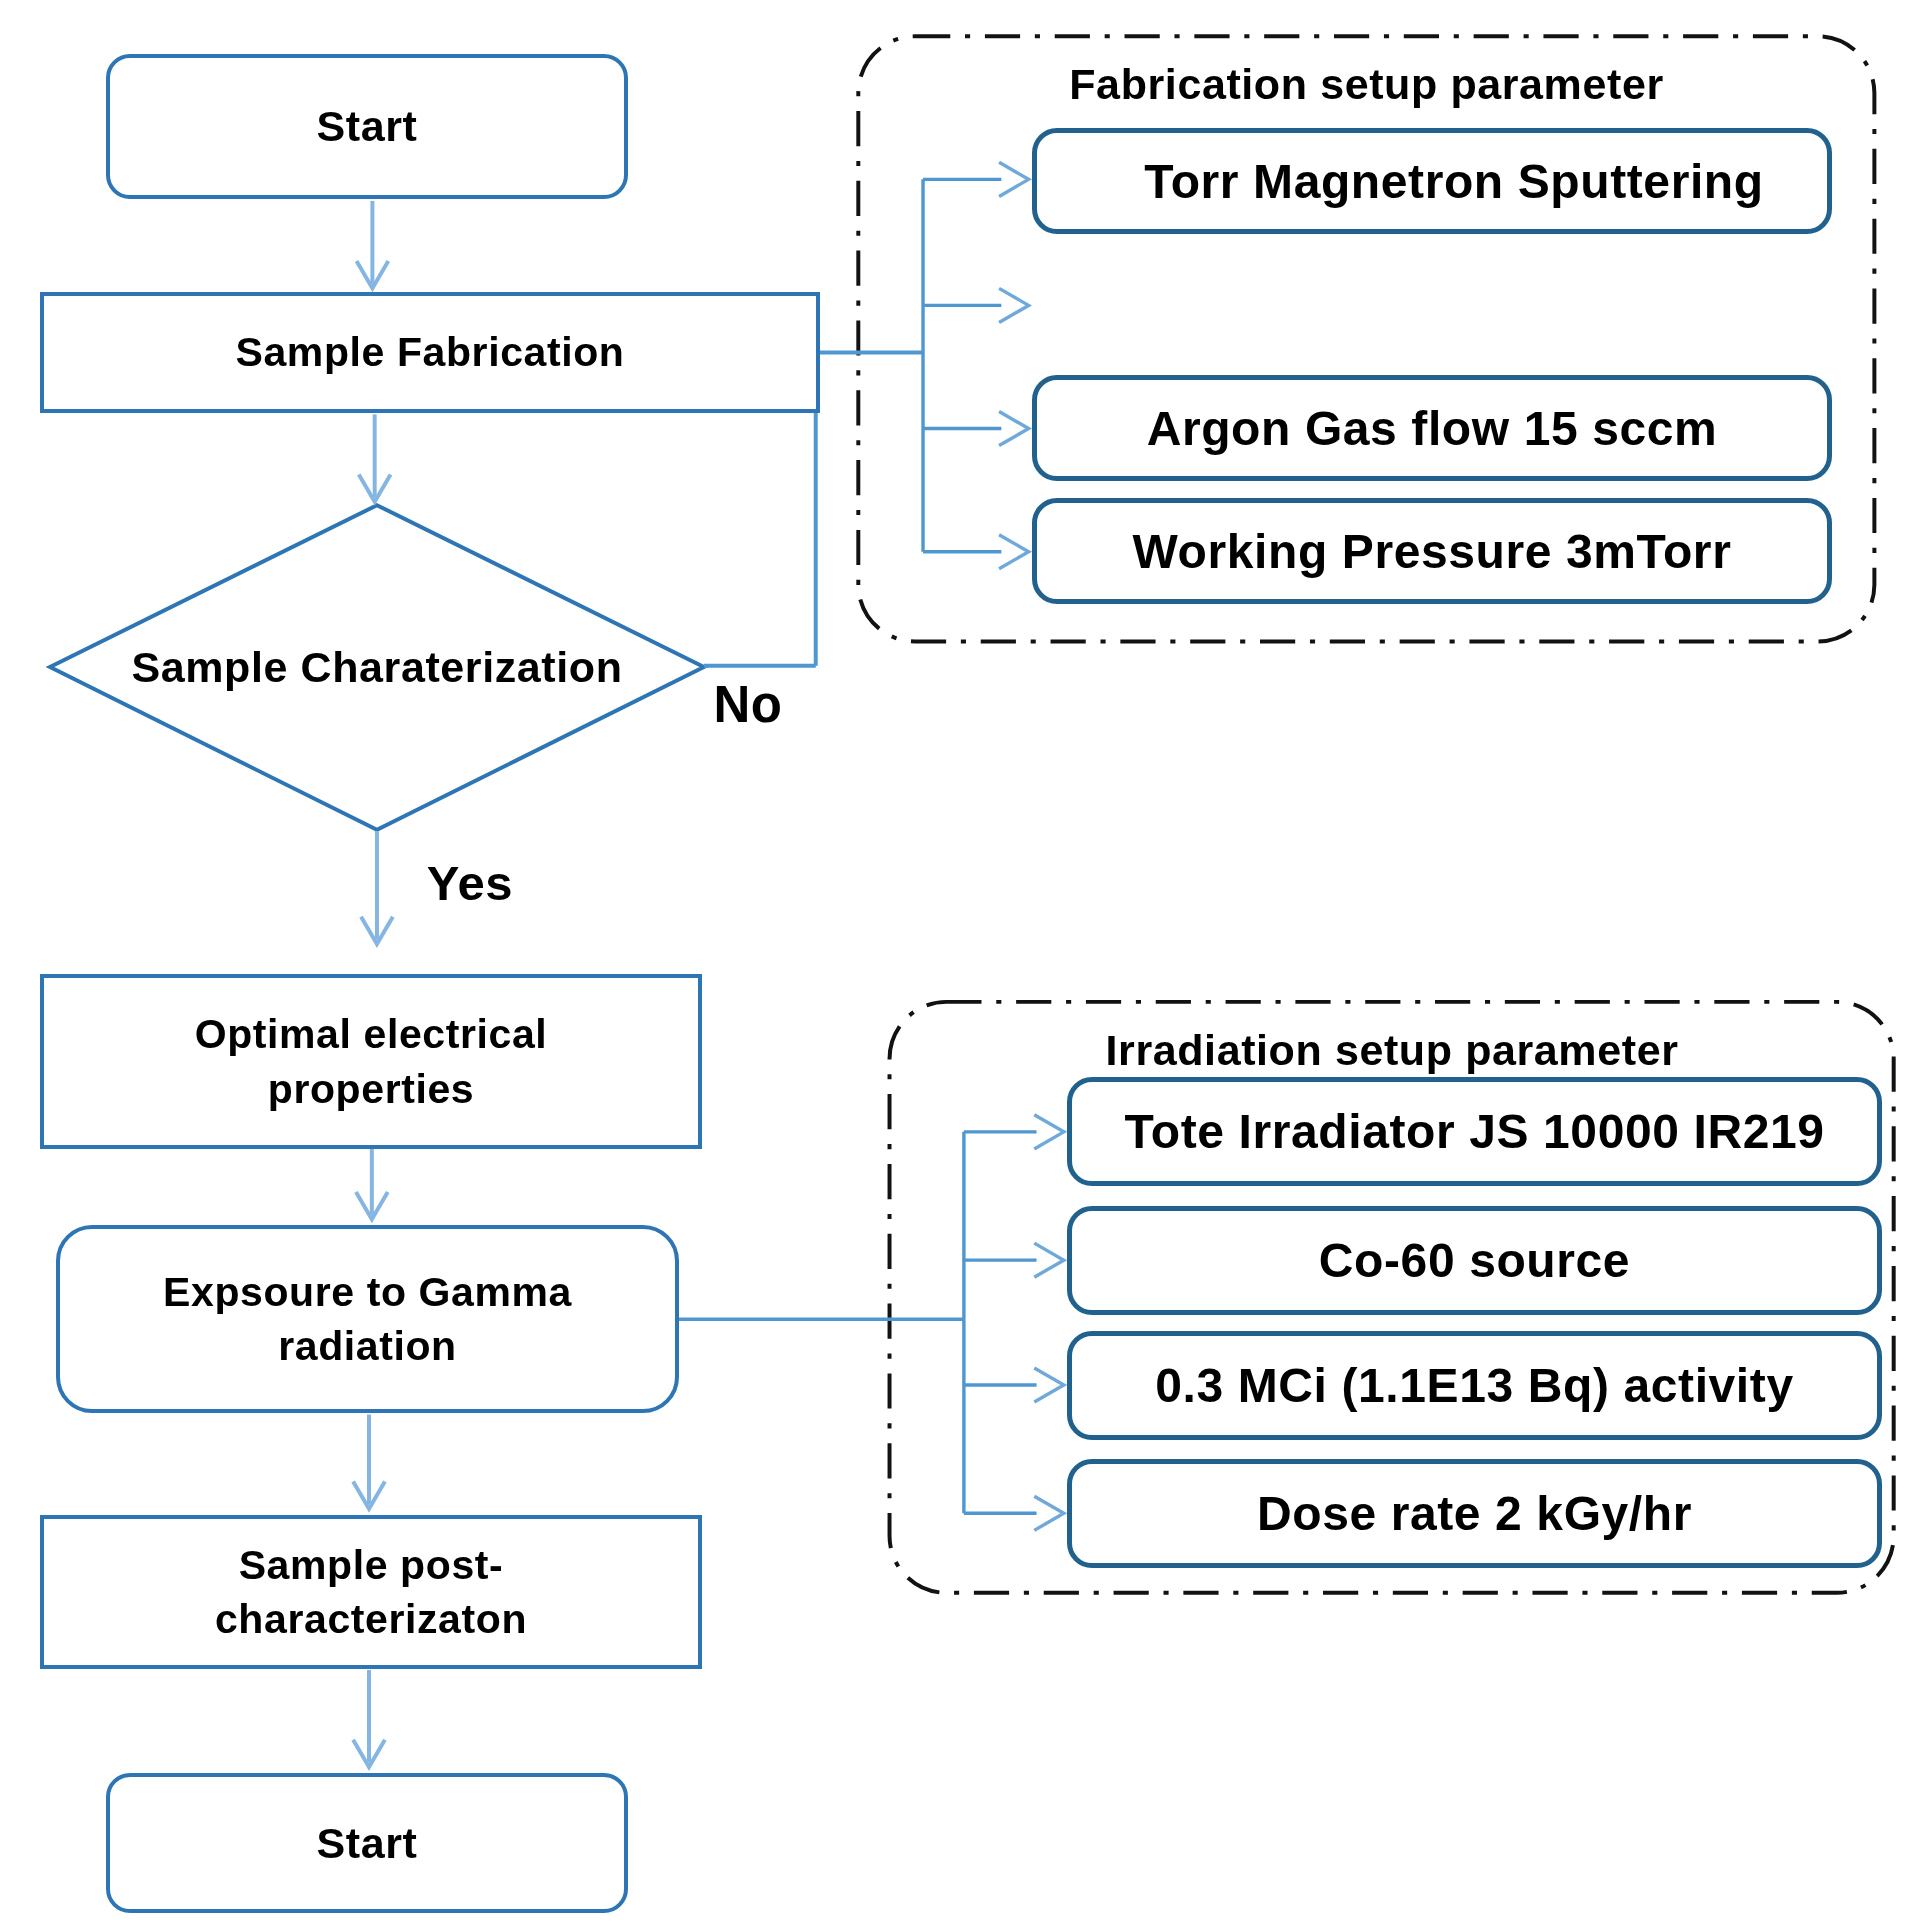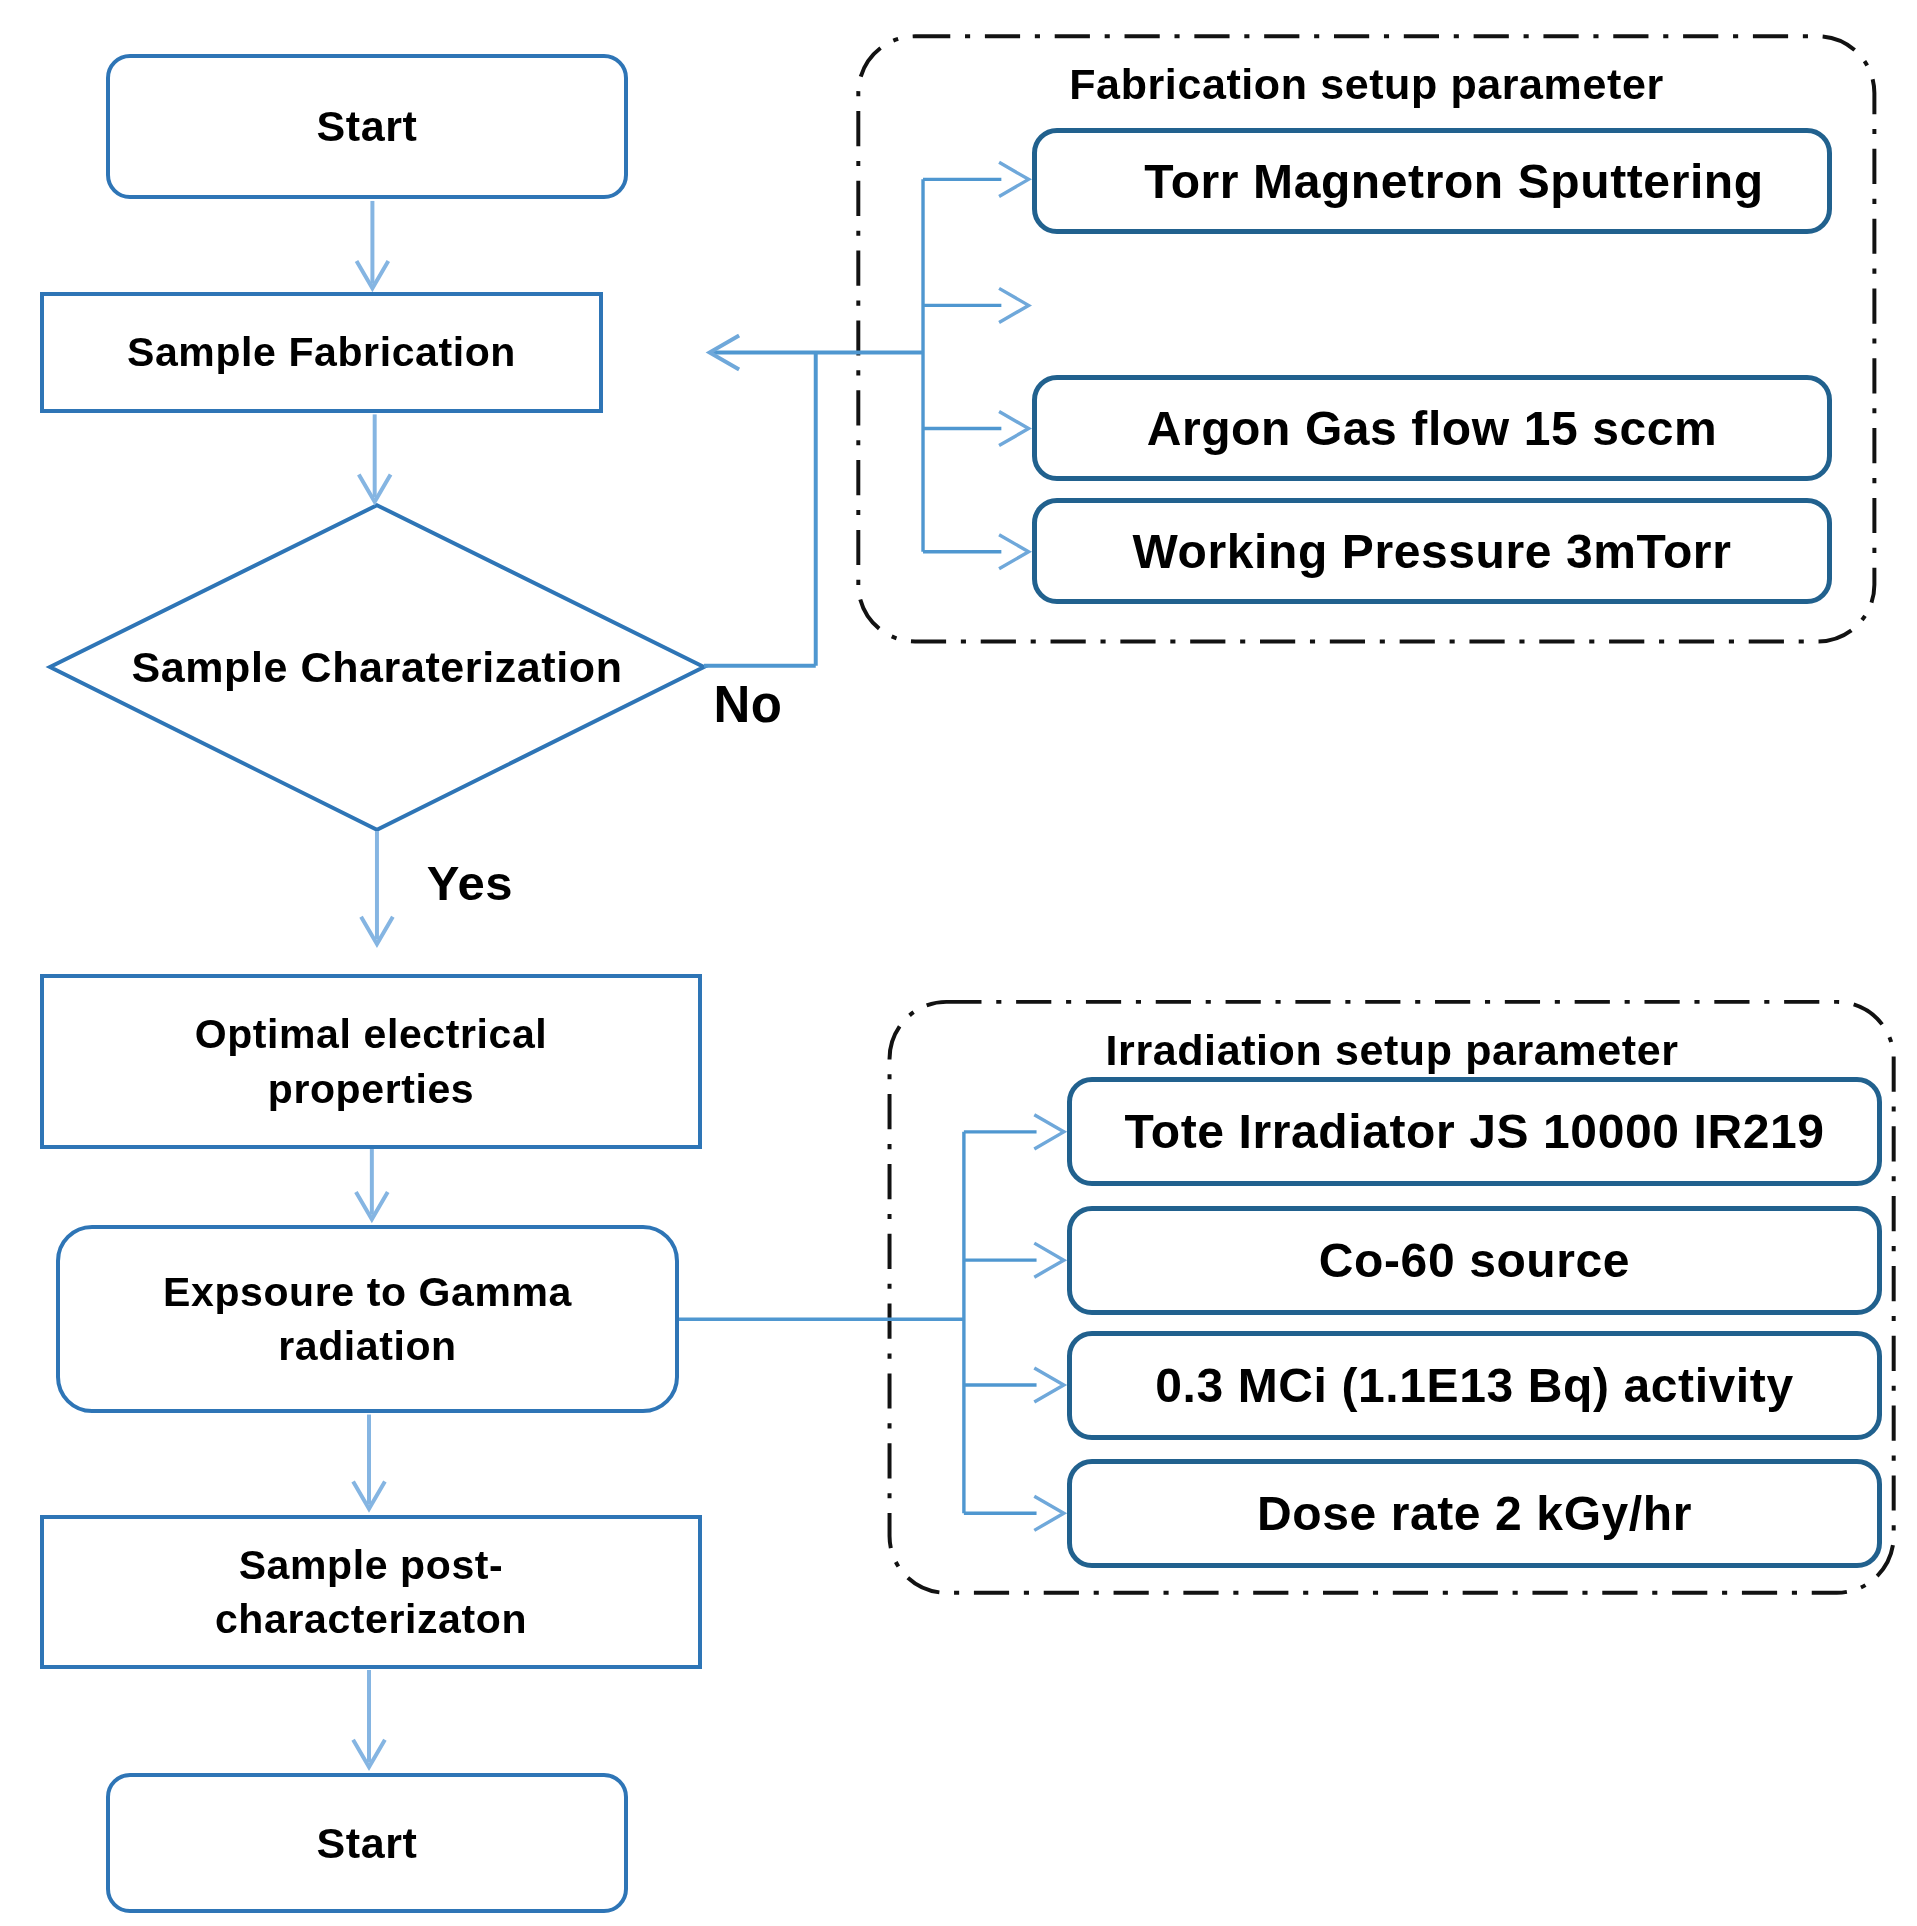--- a/index.html
+++ b/index.html
@@ -121,21 +121,21 @@
       <path d="M1822 2190 L1874 2220 L1822 2250" stroke="#6fa8da"></path>
       <path d="M1698 2440 L1826 2440"></path>
       <path d="M1822 2410 L1874 2440 L1822 2470" stroke="#6fa8da"></path>
       <path d="M1698 2666 L1826 2666"></path>
       <path d="M1822 2636 L1874 2666 L1822 2696" stroke="#6fa8da"></path>
     </g>
   </svg>
 
   <div class="node rounded40" style="left:106px; top:54px; width:522px; height:145px; font-size:43px;">Start</div>
 
-  <div class="node" style="left:40px; top:292px; width:563px; height:121px;">Sample Fabrication</div>
+  <div class="node" style="left:40px; top:292px; width:780px; height:121px;">Sample Fabrication</div>
 
   <div class="label diamond-label" style="left:93px; top:633px; width:568px; height:68px;">Sample Charaterization</div>
 
   <div class="label edge-label" style="left:691px; top:677px; width:114px; height:54px; font-size:51px;">No</div>
 
   <div class="label edge-label" style="left:413px; top:856px; width:114px; height:54px;">Yes</div>
 
   <div class="node" style="left:40px; top:950px; width:662px; height:175px;margin-top:24px;">Optimal electrical
 properties</div>
 

